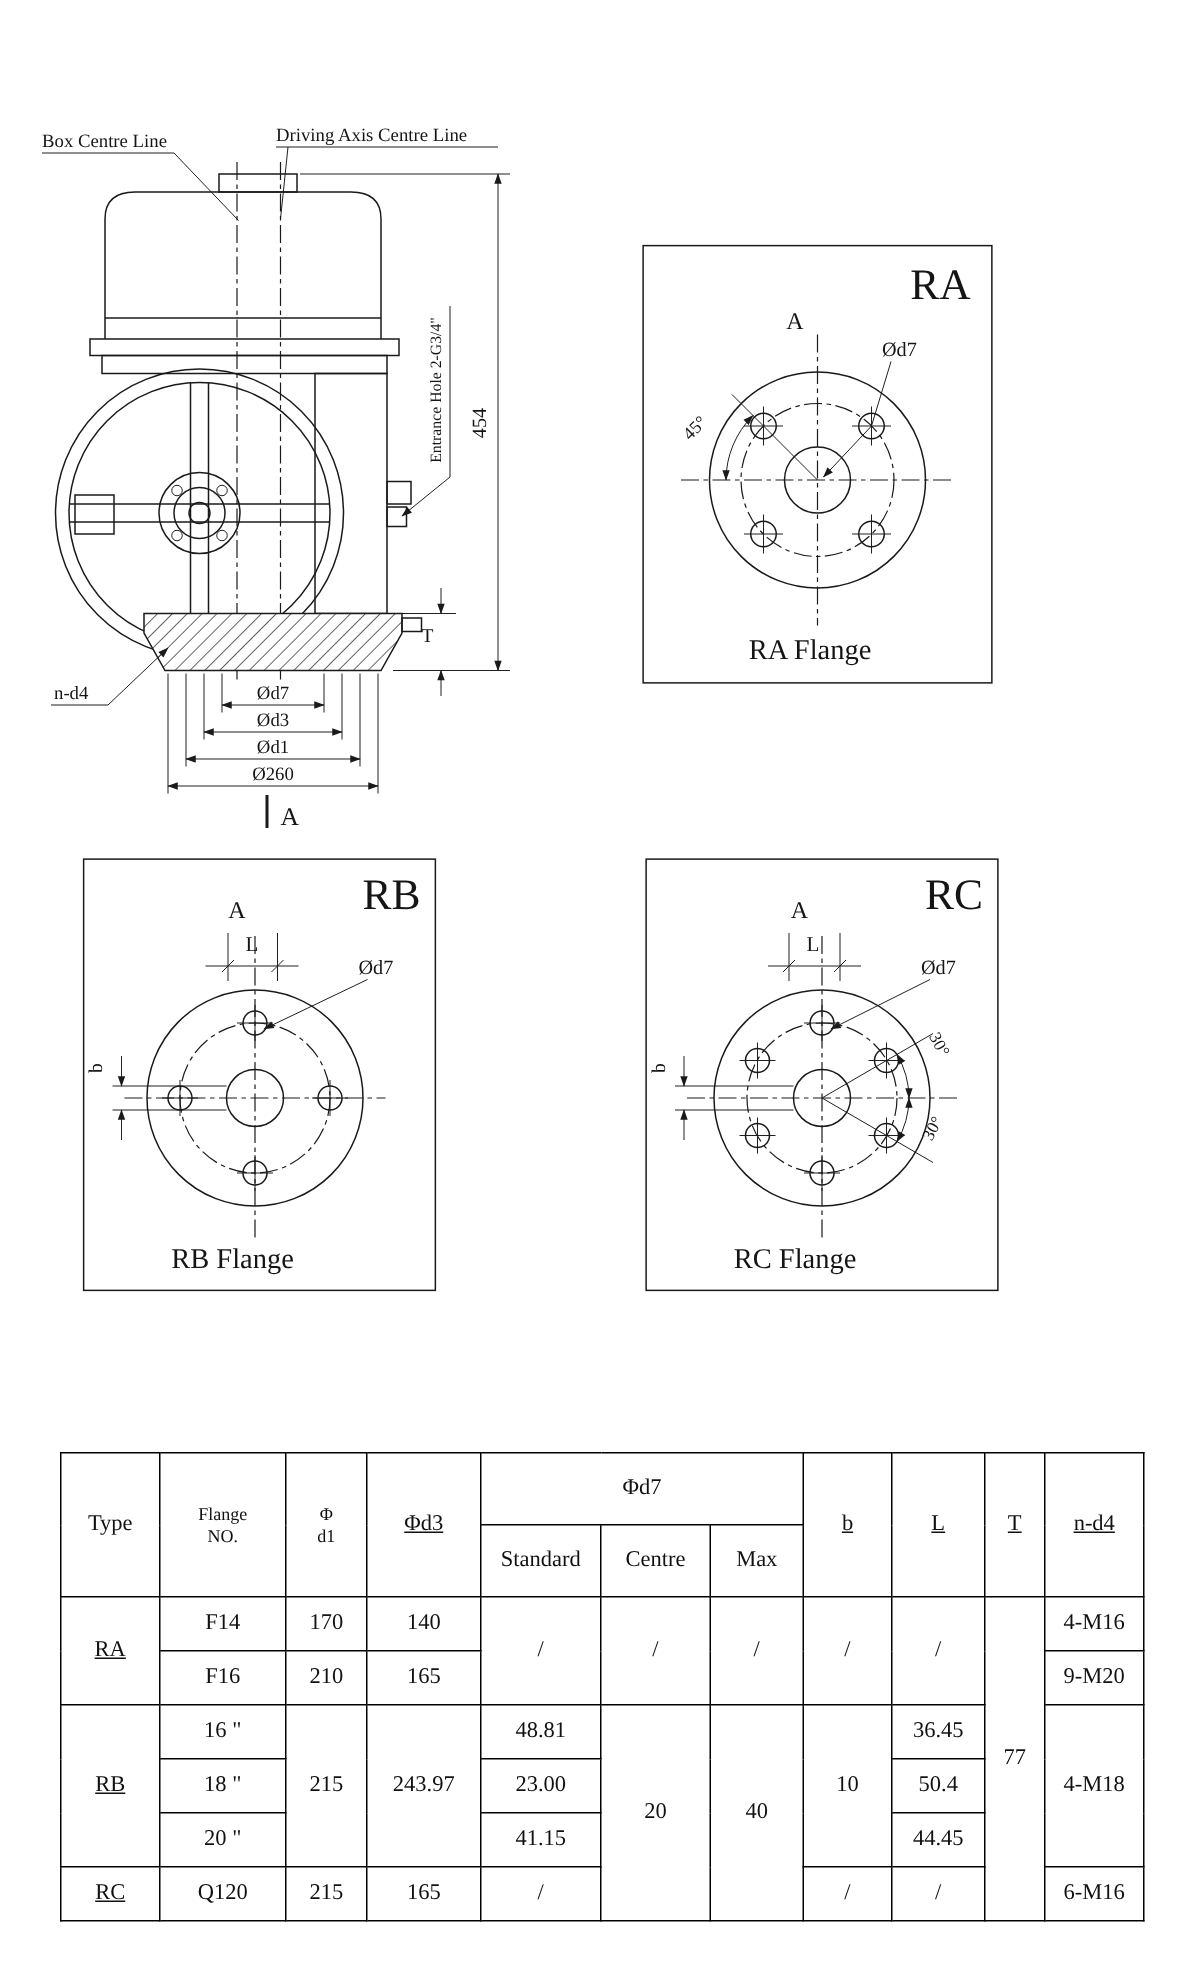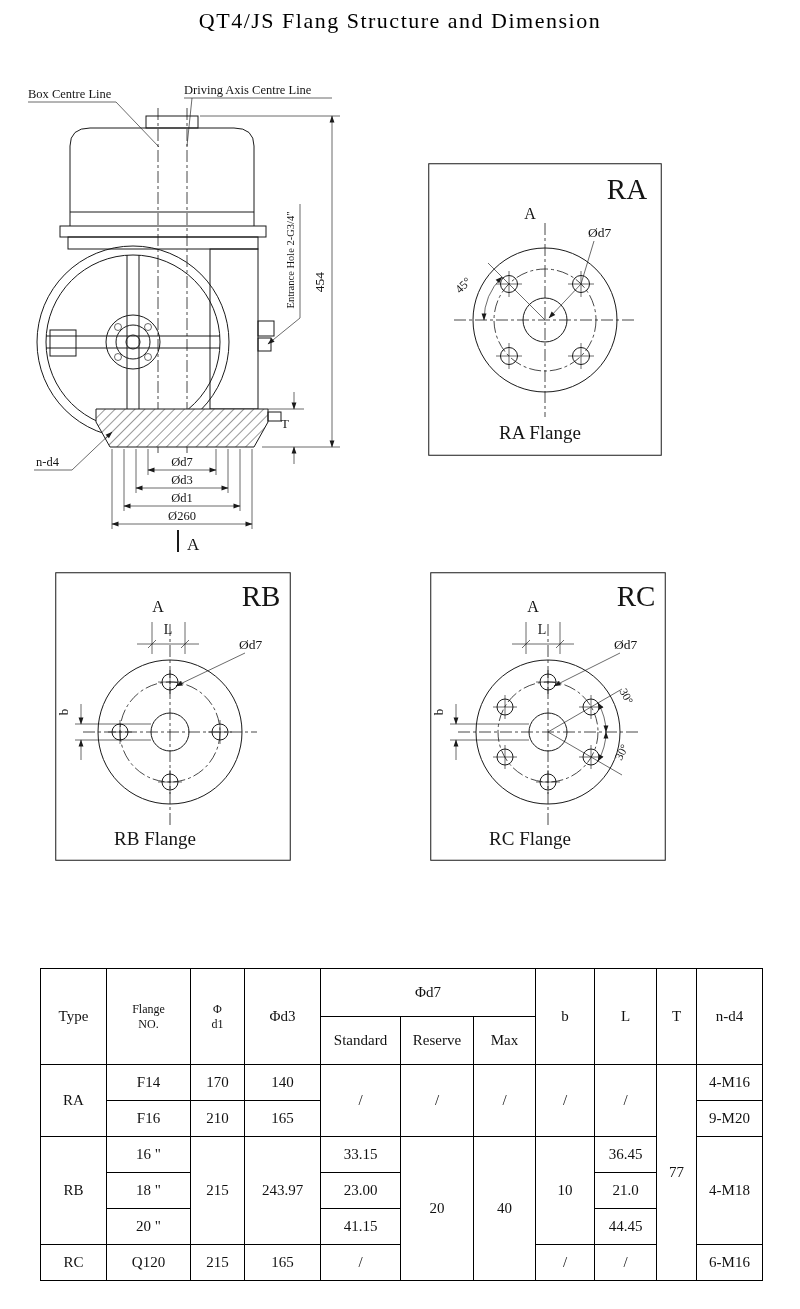--- a/index.html
+++ b/index.html
@@ -10,30 +10,29 @@
          font-size:22px;letter-spacing:1.5px;color:#000;}
   svg{overflow:visible;}
   svg text{font-family:"Liberation Serif",serif;fill:#151515;}
   .ln{stroke:#1a1a1a;stroke-width:1;fill:none;}
   .cl{stroke:#1a1a1a;stroke-width:0.8;fill:none;stroke-dasharray:12 3 3 3;}
   .thin{stroke-width:0.65;}
   .dim-table{position:absolute;border-collapse:collapse;table-layout:fixed;border:1.5px solid #000;}
   .dim-table td{border:1px solid #000;text-align:center;vertical-align:middle;
                 font-size:15px;padding:0;font-family:"Liberation Serif",serif;}
   .f17{font-size:17px;margin-top:43px;}
-  .f16{font-size:16px;}
+  .f16{font-size:16px;text-decoration:underline;}
   .f14{font-size:14px;}
   .hdr2 div{line-height:1.2;font-size:12px;}
 </style>
 </head>
 <body>
 
 <div id="page">
 
-  <div class="title">QT4/JS Flang Structure and Dimension</div>
 
   <svg class="abs" style="left:10px;top:78px" width="372" height="490" viewBox="0 0 372 490">
     <defs>
       <marker id="ah1" viewBox="0 0 10 10" refX="9.3" refY="5" markerWidth="9" markerHeight="7" orient="auto-start-reverse" markerUnits="userSpaceOnUse">
         <path d="M0,1.5 L10,5 L0,8.5 Z" fill="#1a1a1a"></path>
       </marker>
       <pattern id="hat1" patternUnits="userSpaceOnUse" width="7" height="7" patternTransform="rotate(45)">
         <line x1="0" y1="0" x2="0" y2="7" stroke="#333" stroke-width="1"></line>
       </pattern>
     </defs>
@@ -305,21 +304,21 @@
         </td>
         <td rowspan="2" class="f16">Φd3</td>
         <td colspan="3" class="f17">Φd7</td>
         <td rowspan="2" class="f16">b</td>
         <td rowspan="2" class="f16">L</td>
         <td rowspan="2" class="f16">T</td>
         <td rowspan="2" class="f16">n-d4</td>
       </tr>
       <tr style="height:48px">
         <td class="f14">Standard</td>
-        <td class="f14">Reserve</td>
+        <td class="f14">Centre</td>
         <td class="f14">Max</td>
       </tr>
 
       <tr style="height:36px">
         <td rowspan="2" class="f16">RA</td>
         <td>F14</td>
         <td>170</td>
         <td>140</td>
         <td rowspan="2">/</td>
         <td rowspan="2">/</td>
@@ -334,31 +333,31 @@
         <td>210</td>
         <td>165</td>
         <td>9-M20</td>
       </tr>
 
       <tr style="height:36px">
         <td rowspan="3" class="f16">RB</td>
         <td>16 "</td>
         <td rowspan="3">215</td>
         <td rowspan="3">243.97</td>
-        <td>33.15</td>
+        <td>48.81</td>
         <td rowspan="4">20</td>
         <td rowspan="4">40</td>
         <td rowspan="3">10</td>
         <td>36.45</td>
         <td rowspan="3">4-M18</td>
       </tr>
       <tr style="height:36px">
         <td>18 "</td>
         <td>23.00</td>
-        <td>21.0</td>
+        <td>50.4</td>
       </tr>
       <tr style="height:36px">
         <td>20 "</td>
         <td>41.15</td>
         <td>44.45</td>
       </tr>
 
       <tr style="height:36px">
         <td class="f16">RC</td>
         <td>Q120</td>

